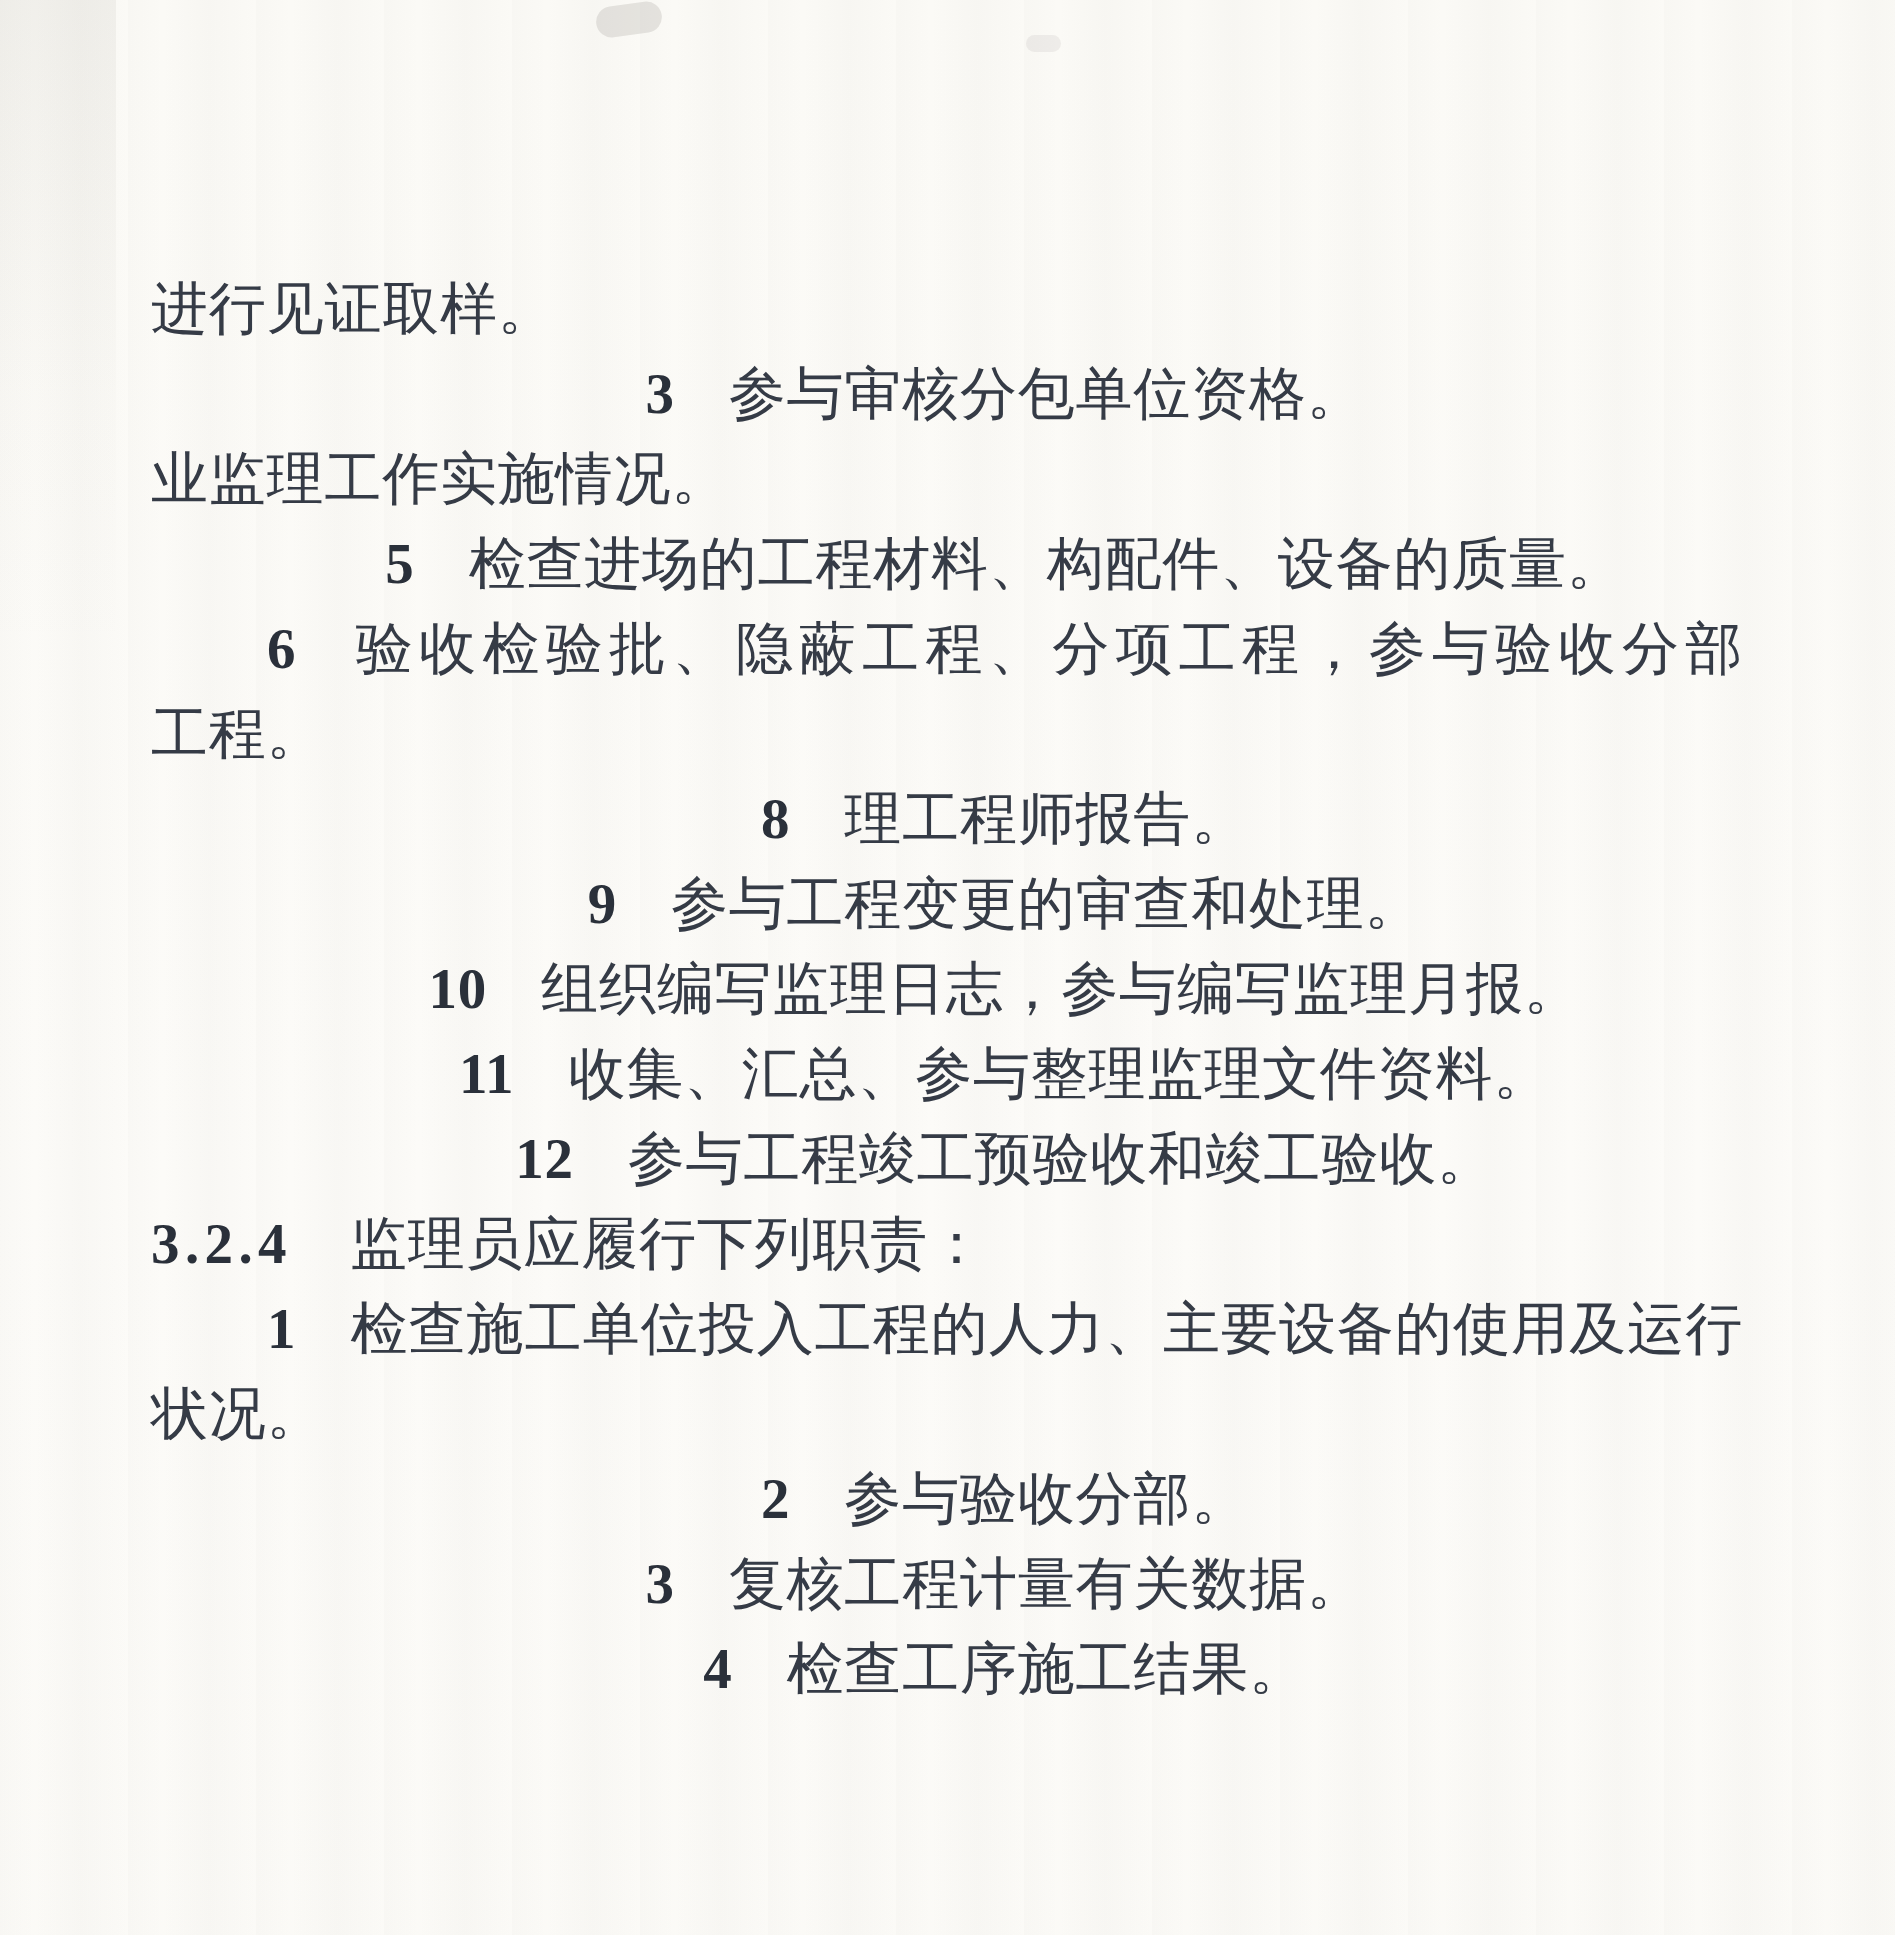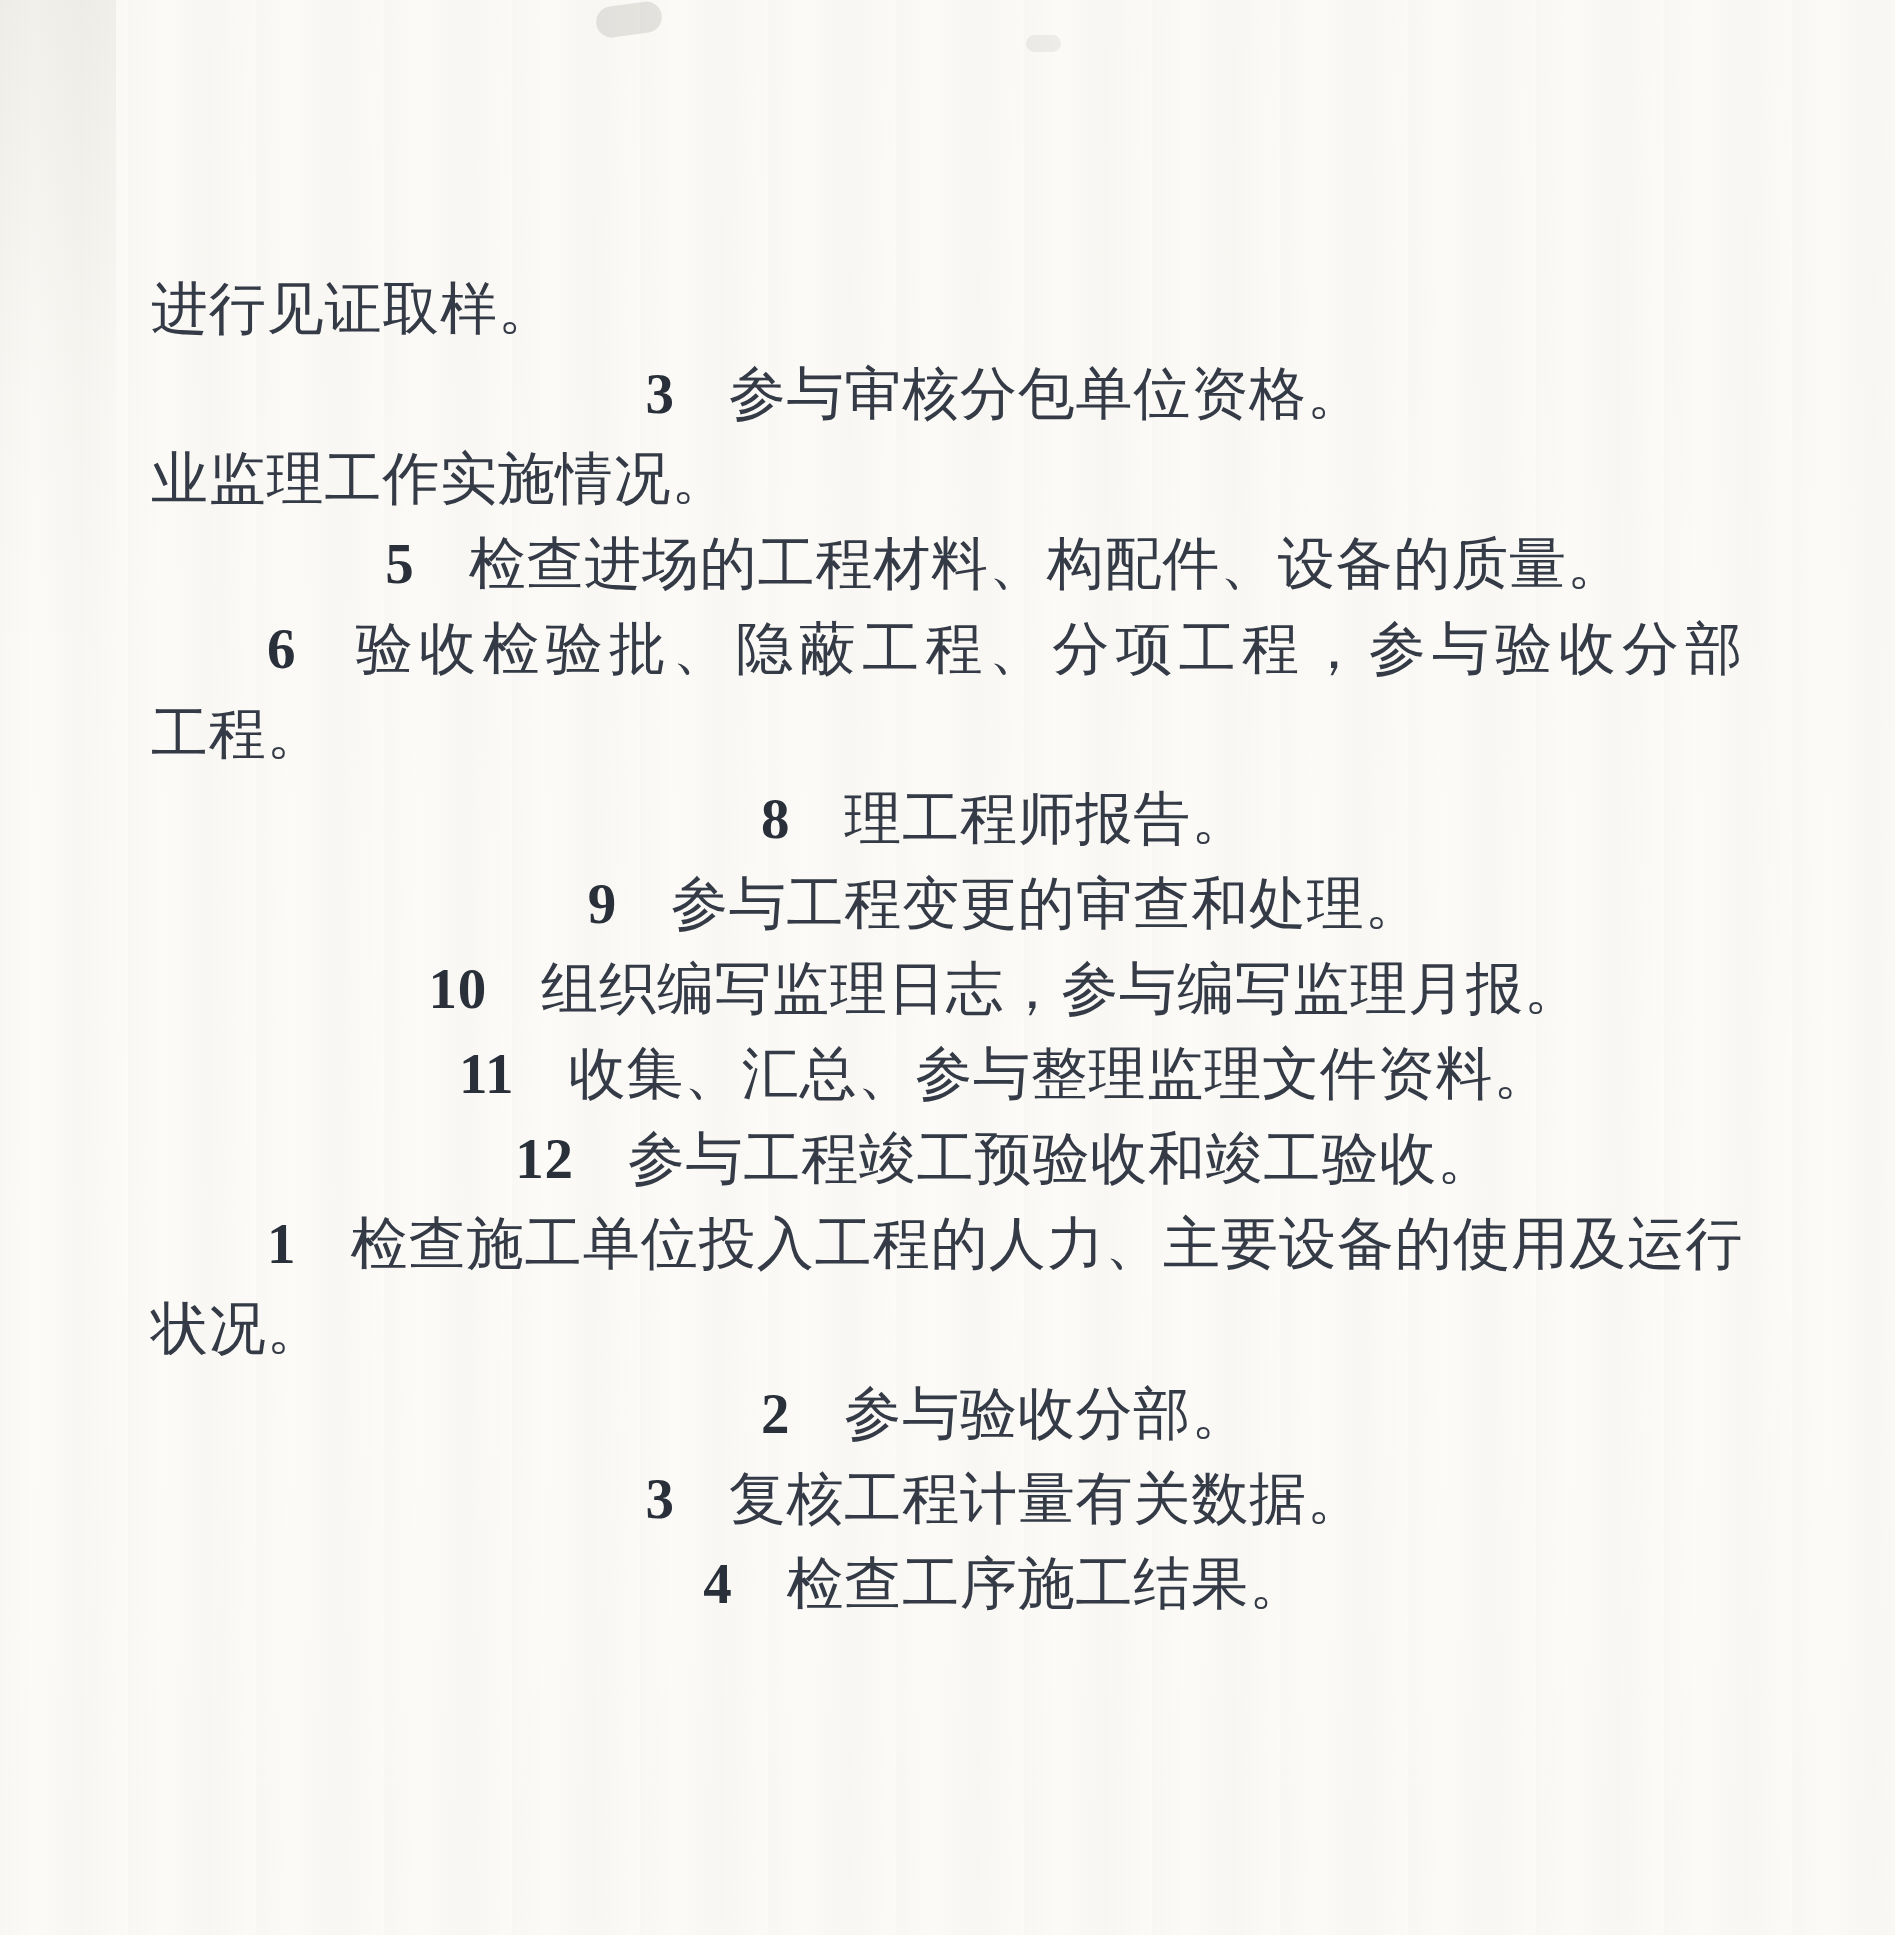--- a/index.html
+++ b/index.html
@@ -72,20 +72,21 @@
       <div class="line item"><span class="num">3</span><span class="txt">参与审核分包单位资格。</span></div>
       <div class="line flush"><span class="txt">业监理工作实施情况。</span></div>
       <div class="line item"><span class="num">5</span><span class="txt">检查进场的工程材料、构配件、设备的质量。</span></div>
       <div class="line item spread"><span class="num">6</span><span class="txt">验收检验批、隐蔽工程、分项工程，参与验收分部</span></div>
       <div class="line flush"><span class="txt">工程。</span></div>
       <div class="line item"><span class="num">8</span><span class="txt">理工程师报告。</span></div>
       <div class="line item"><span class="num">9</span><span class="txt">参与工程变更的审查和处理。</span></div>
       <div class="line item"><span class="num">10</span><span class="txt">组织编写监理日志，参与编写监理月报。</span></div>
       <div class="line item"><span class="num">11</span><span class="txt">收集、汇总、参与整理监理文件资料。</span></div>
       <div class="line item"><span class="num">12</span><span class="txt">参与工程竣工预验收和竣工验收。</span></div>
+      <div class="line clause"><span class="num">3.2.4</span><span class="txt">监理员应履行下列职责：</span></div>
       <div class="line item spread"><span class="num">1</span><span class="txt">检查施工单位投入工程的人力、主要设备的使用及运行</span></div>
       <div class="line flush"><span class="txt">状况。</span></div>
       <div class="line item"><span class="num">2</span><span class="txt">参与验收分部。</span></div>
       <div class="line item"><span class="num">3</span><span class="txt">复核工程计量有关数据。</span></div>
       <div class="line item"><span class="num">4</span><span class="txt">检查工序施工结果。</span></div>
     </div>
 
 </div>
 
 

